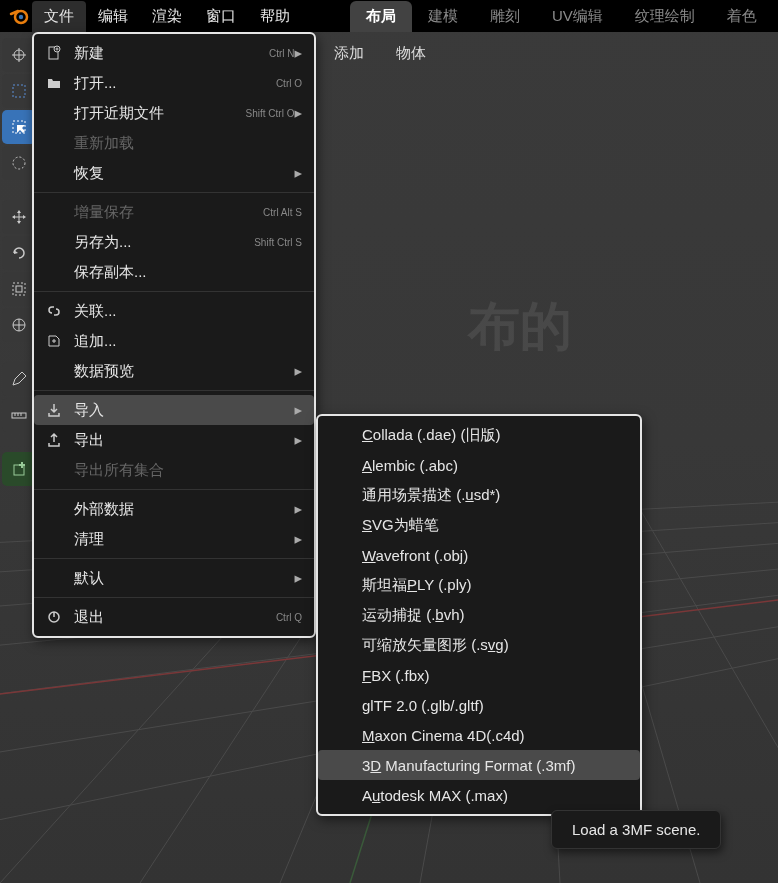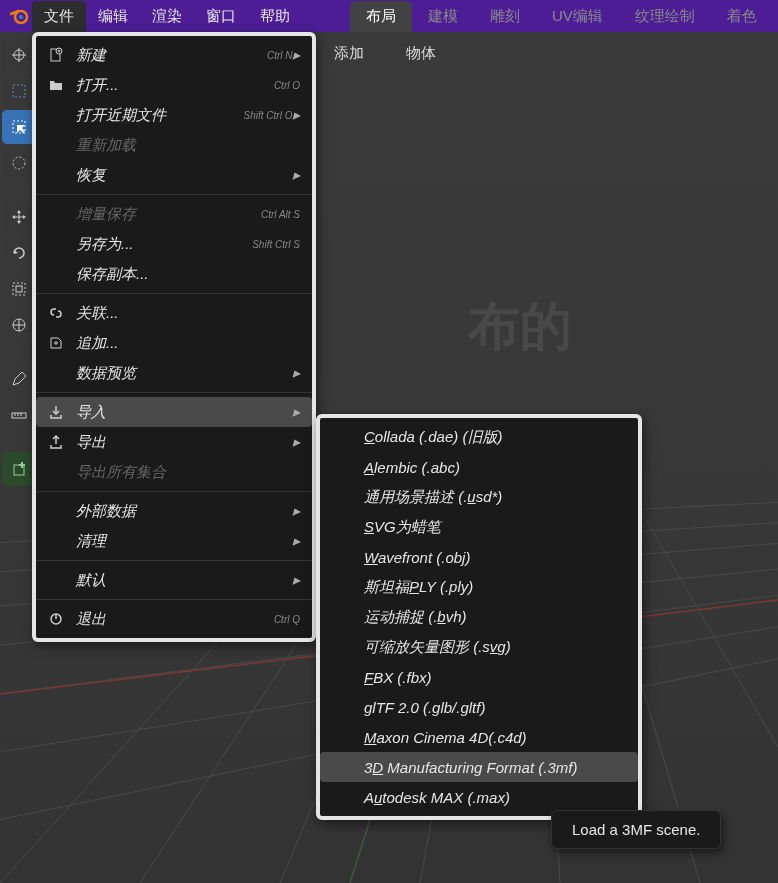--- a/index.html
+++ b/index.html
@@ -17,35 +17,35 @@
   background:
     linear-gradient(to bottom, #3a3a3a 0%, #383838 50%, #333 100%);
 }
 .grid-floor {
   position: absolute; left:0; right:0; top:0; bottom:0;
 }
 
 .topbar {
   position: absolute; top:0; left:0; right:0;
   height: 32px;
-  background: #4c1d95;
+  background: #000000;
   display: flex; align-items: center;
   z-index: 10;
 }
 .logo { width: 26px; display:flex; align-items:center; justify-content:center; margin-left:6px;}
 .menubar { display:flex; gap:0; }
 .menubar-item {
   padding: 6px 12px; cursor: pointer;
 }
 .menubar-item.active { background:#2d2d2d; border-radius:4px 4px 0 0;}
 .workspace-tabs {
   display:flex; margin-left: 48px; gap:0;
 }
 .ws-tab { padding:6px 16px; color:#8a8a8a; cursor:pointer;}
-.ws-tab.active { color:#fff; background:#424242; border-radius:6px 6px 0 0;}
+.ws-tab.active { color:#fff; background:#424242; border-radius:6px 6px 0 0;font-weight:bold;}
 
 .header2 {
   position:absolute; top:32px; left:0; right:0;
   height:42px;
   display:flex; align-items:center;
   z-index:5;
 }
 .header2-item { padding:0 16px; color:#ddd;}
 
 .left-tools {
@@ -59,26 +59,25 @@
   display:flex; align-items:center; justify-content:center;
   border-radius:5px;
   background:#383838;
 }
 .tool.sel { background:#3873b8; }
 .tool-gap { height:16px; }
 
 .dropdown {
   position:absolute;
   background:#1a1a1a;
-  border:4px solid #e5e5e5;
+  border:2px solid #e5e5e5;
   border-radius:6px;
   box-shadow: 2px 4px 12px rgba(0,0,0,0.5);
   z-index:20;
   padding:4px 0;
-  font-style:italic;
 }
 .dd-file { left:32px; top:32px; width:284px; }
 .dd-import { left:316px; top:414px; width:326px; }
 
 .dd-item {
   display:flex; align-items:center;
   height:30px;
   padding:0 12px 0 12px;
   white-space:nowrap;
   cursor:pointer;
@@ -165,21 +164,21 @@
   <div class="workspace-tabs" id="wstabs">
       <div class="ws-tab active">布局</div>
       <div class="ws-tab">建模</div>
       <div class="ws-tab">雕刻</div>
       <div class="ws-tab">UV编辑</div>
       <div class="ws-tab">纹理绘制</div>
       <div class="ws-tab">着色</div>
     </div>
 </div>
 
-<div class="header2" id="header2" style="padding-left: 318px; gap: 10px;">
+<div class="header2" id="header2" style="padding-left: 318px;">
     <div class="header2-item">添加</div>
     <div class="header2-item">物体</div>
   </div>
 
 <div class="left-tools">
   <div class="tool">
       <svg width="18" height="18" viewBox="0 0 18 18">
         <circle cx="9" cy="9" r="5" fill="none" stroke="#ccc"></circle>
         <line x1="9" y1="2" x2="9" y2="16" stroke="#ccc"></line>
         <line x1="2" y1="9" x2="16" y2="9" stroke="#ccc"></line>

